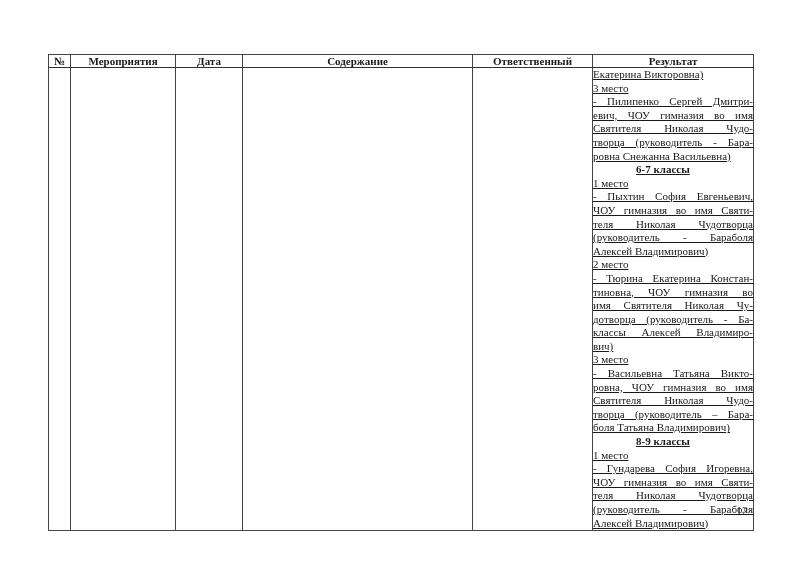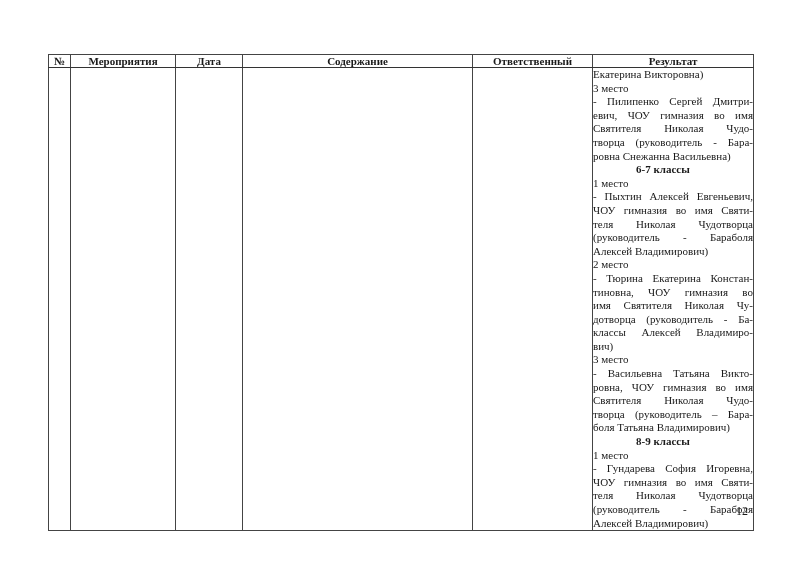--- a/index.html
+++ b/index.html
@@ -52,20 +52,21 @@
       padding: 1px 4px 0 4px;
       font-size: 11px;
       line-height: 13.6px;
       text-align: justify;
       hyphens: manual;
     }
     .result-line {
       display: block;
       text-align: justify;
       text-align-last: justify;
+      text-decoration: underline;
     }
     .result-line.last {
       text-align-last: left;
     }
     .result-line.bold {
       font-weight: bold;
       margin-left: 43px;
     }
     .page-number {
       position: absolute;
@@ -109,21 +110,21 @@
         <td class="result-cell" id="result-cell">
             <span class="result-line last">Екатерина Викторовна)</span>
             <span class="result-line last">3 место</span>
             <span class="result-line">- Пилипенко Сергей Дмитри-</span>
             <span class="result-line">евич, ЧОУ гимназия во имя</span>
             <span class="result-line">Святителя Николая Чудо-</span>
             <span class="result-line">творца (руководитель - Бара-</span>
             <span class="result-line last">ровна Снежанна Васильевна)</span>
             <span class="result-line bold last">6-7 классы</span>
             <span class="result-line last">1 место</span>
-            <span class="result-line">- Пыхтин Алексей Евгеньевич,</span>
+            <span class="result-line">- Пыхтин София Евгеньевич,</span>
             <span class="result-line">ЧОУ гимназия во имя Святи-</span>
             <span class="result-line">теля Николая Чудотворца</span>
             <span class="result-line">(руководитель - Бараболя</span>
             <span class="result-line last">Алексей Владимирович)</span>
             <span class="result-line last">2 место</span>
             <span class="result-line">- Тюрина Екатерина Констан-</span>
             <span class="result-line">тиновна, ЧОУ гимназия во</span>
             <span class="result-line">имя Святителя Николая Чу-</span>
             <span class="result-line">дотворца (руководитель - Ба-</span>
             <span class="result-line">классы Алексей Владимиро-</span>

